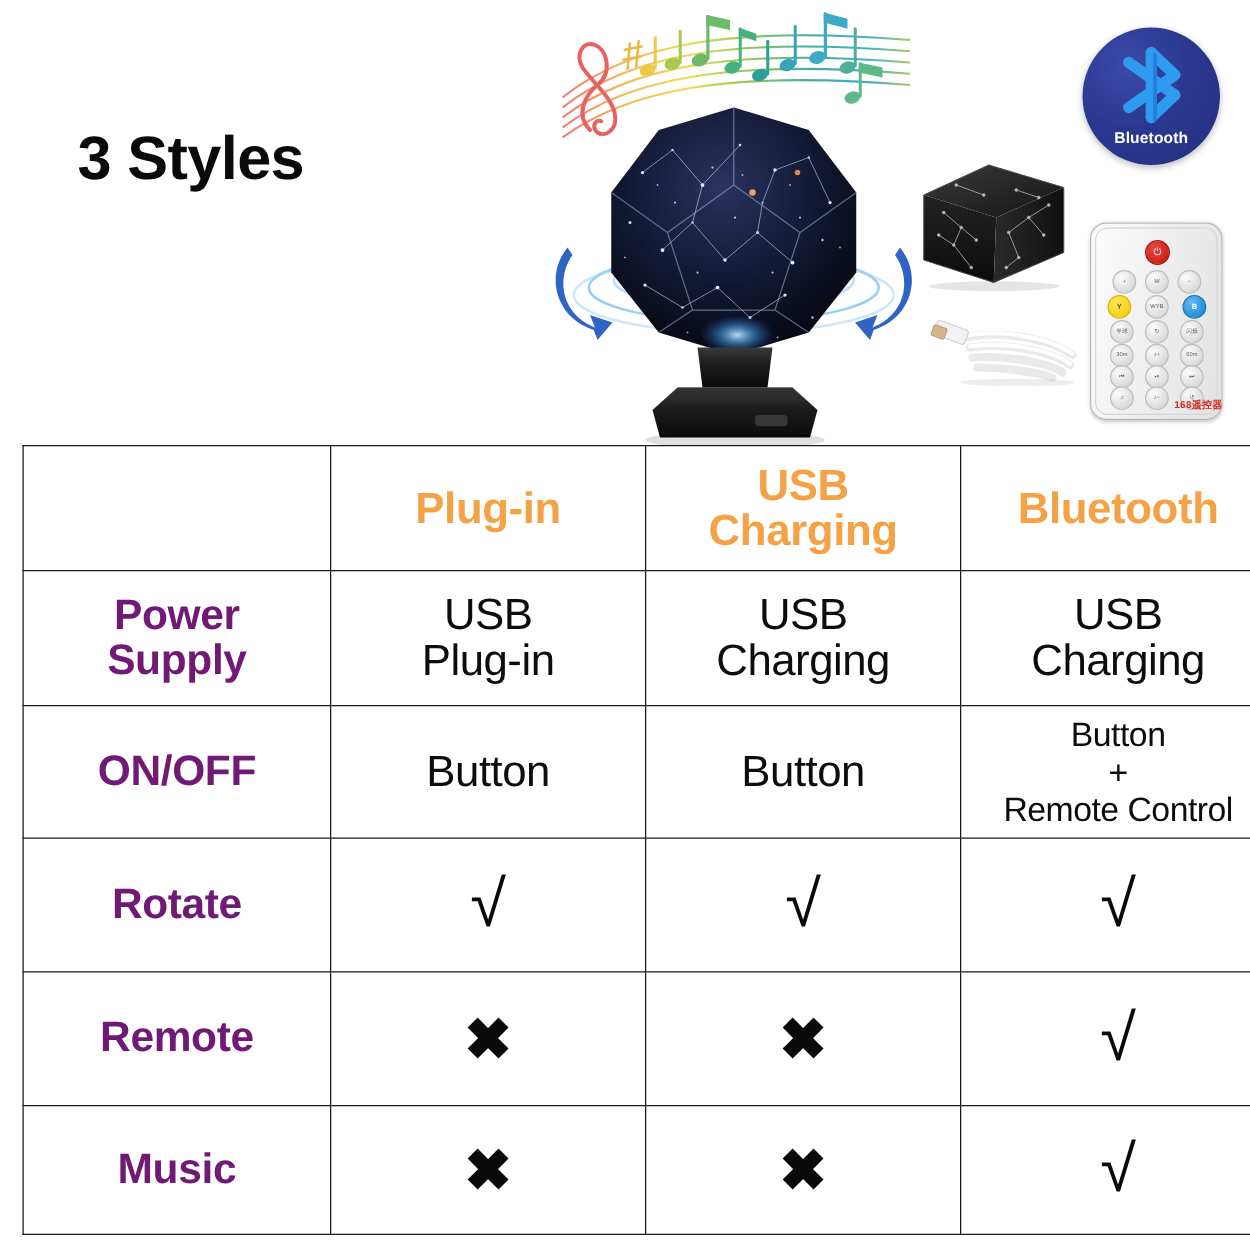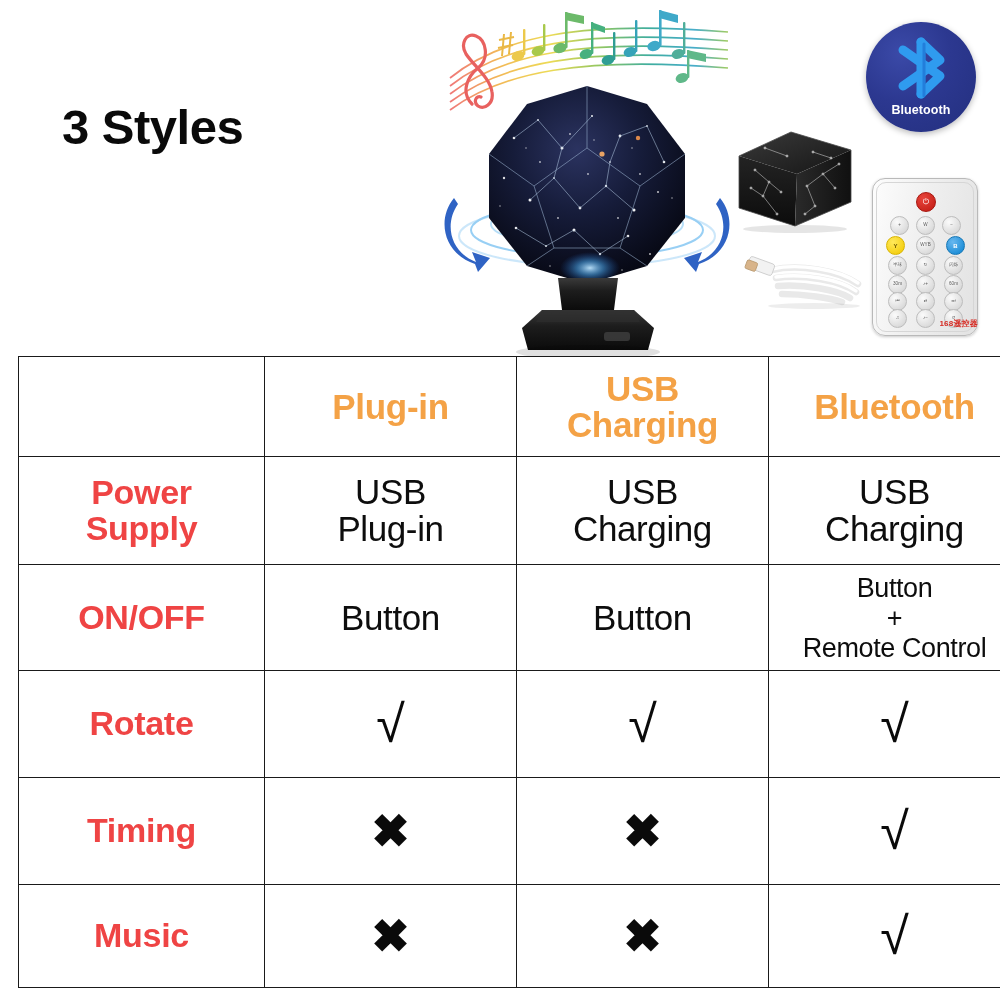--- a/index.html
+++ b/index.html
@@ -169,21 +169,21 @@
   .col-data   { width: 243px; }
 
   .hdr-cell {
     color: #f4a246;
     font-weight: bold;
     font-size: 35px;
     line-height: 1.02;
     letter-spacing: -0.3px;
   }
   .row-label {
-    color: #ef4444;
+    color: #701a75;
     font-weight: bold;
     font-size: 34px;
     line-height: 1.05;
     letter-spacing: -0.3px;
   }
   .data-cell {
     color: #0d0d0d;
     font-size: 35px;
     font-weight: normal;
     line-height: 1.04;
@@ -562,21 +562,21 @@
     </tr>
 
     <tr class="r-rotate">
       <td class="col-label row-label">Rotate</td>
       <td class="col-data mark-check">√</td>
       <td class="col-data mark-check">√</td>
       <td class="col-data mark-check">√</td>
     </tr>
 
     <tr class="r-timing">
-      <td class="col-label row-label">Timing</td>
+      <td class="col-label row-label">Remote</td>
       <td class="col-data mark-cross">✖</td>
       <td class="col-data mark-cross">✖</td>
       <td class="col-data mark-check">√</td>
     </tr>
 
     <tr class="r-music">
       <td class="col-label row-label">Music</td>
       <td class="col-data mark-cross">✖</td>
       <td class="col-data mark-cross">✖</td>
       <td class="col-data mark-check">√</td>

